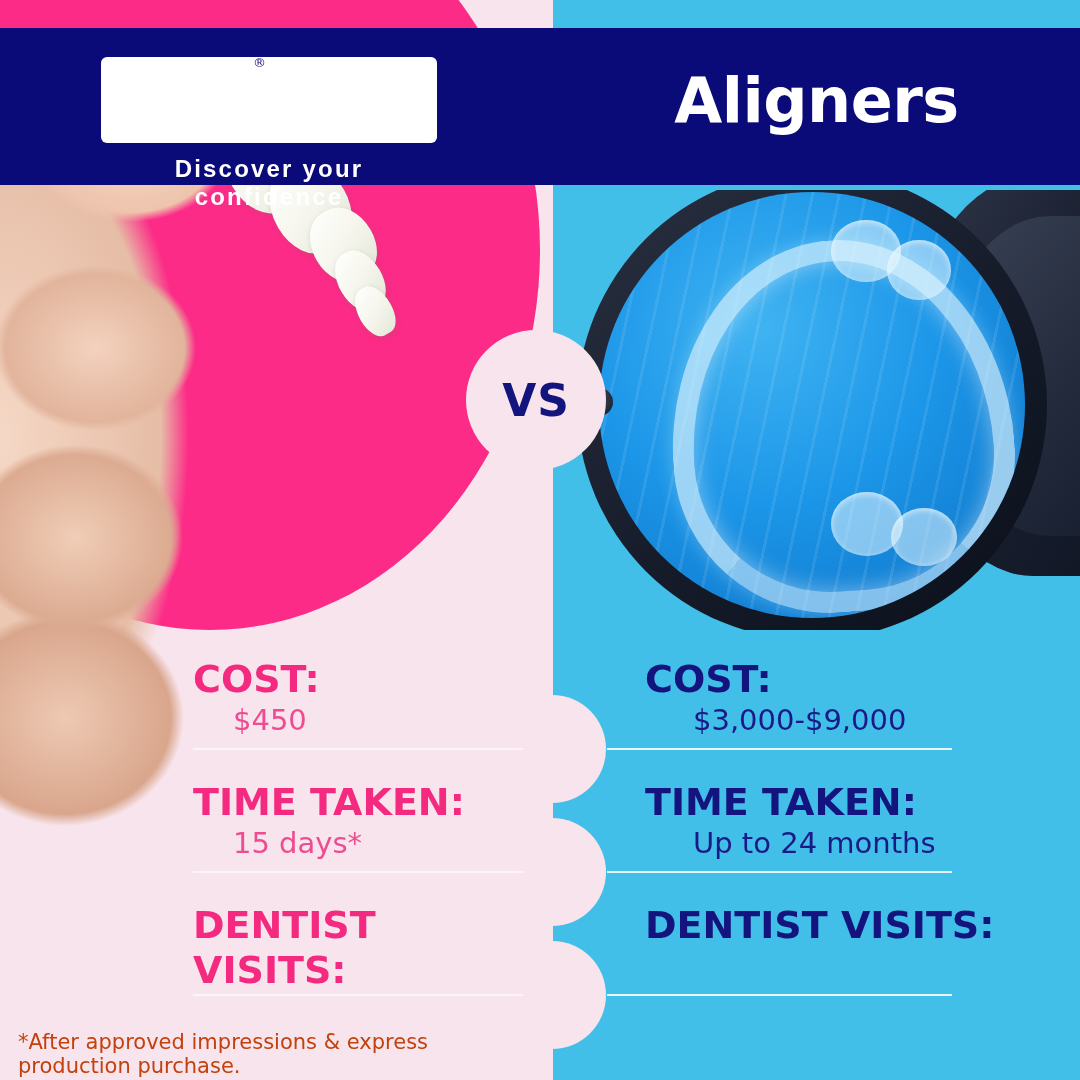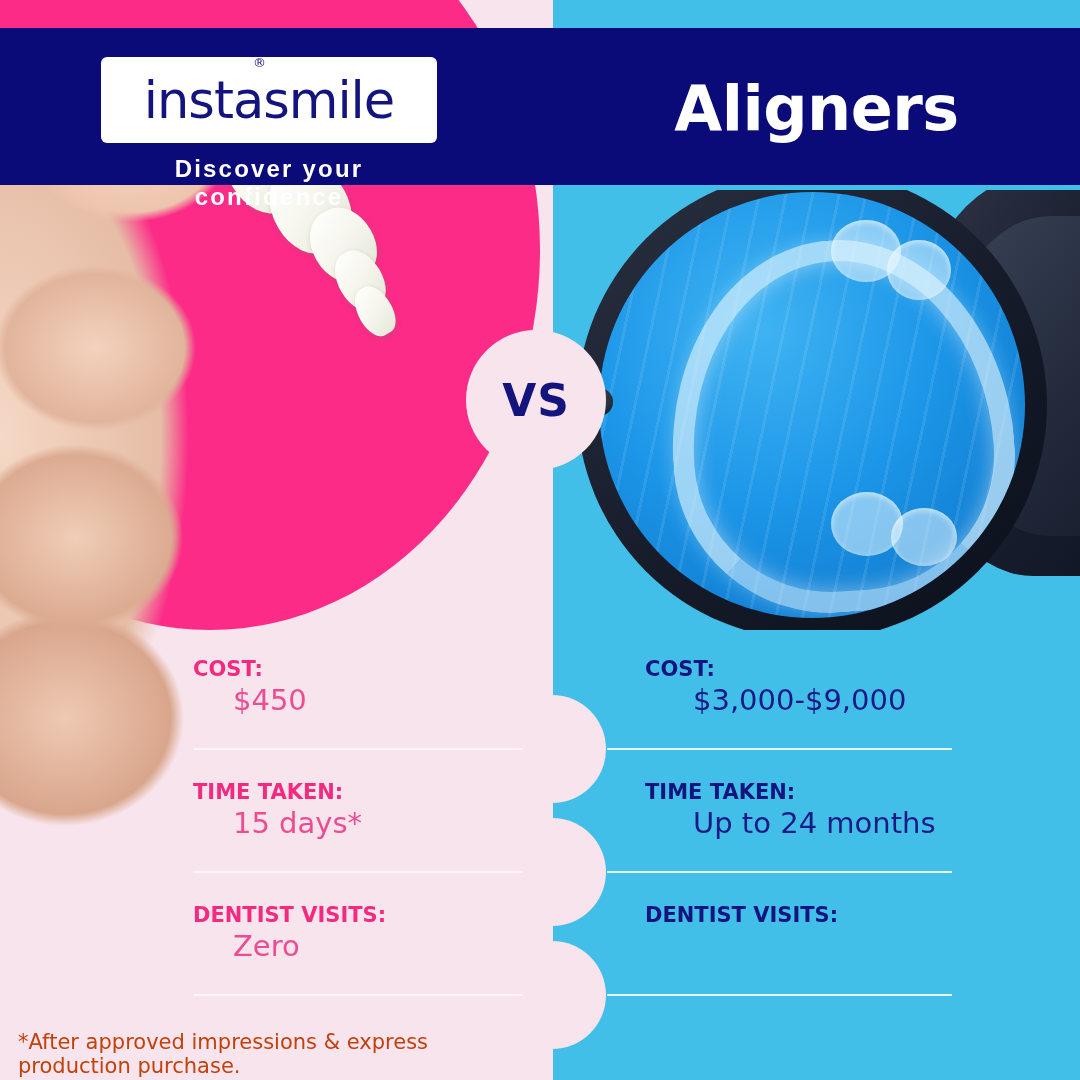--- a/index.html
+++ b/index.html
@@ -111,21 +111,21 @@
     font-family:"DejaVu Sans", sans-serif;position:relative;
   }
   .logo-reg{
     position:absolute;top:-2px;left:152px;font-size:13px;
   }
   .tagline{
     position:absolute;left:101px;top:155px;width:336px;text-align:center;
     color:#ffffff;font-size:24px;font-weight:700;letter-spacing:2.2px;
   }
   .aligners-title{
-    position:absolute;left:553px;top:72px;width:527px;text-align:center;
+    position:absolute;left:553px;top:64px;width:527px;text-align:center;
     color:#ffffff;font-size:62px;font-weight:700;letter-spacing:-0.5px;
     font-family:"DejaVu Sans", sans-serif;
   }
 
   
   .vs-badge{
     position:absolute;left:466px;top:330px;width:140px;height:140px;
     border-radius:50%;background:#F8E4EC;
     display:flex;align-items:center;justify-content:center;
     color:#14147E;font-size:44px;font-weight:700;letter-spacing:1px;
@@ -135,21 +135,21 @@
   
   .scallop{
     position:absolute;left:553px;width:54px;height:108px;
     background:#F8E4EC;border-radius:0 60px 60px 0;
     transform:translateX(-1px);
   }
 
   
   .specs-left{position:absolute;left:193px;top:657px;width:330px;}
   .specs-right{position:absolute;left:645px;top:657px;width:400px;}
-  .spec-label{font-size:21px;font-weight:700;line-height:1.18;font-family:"DejaVu Sans", sans-serif;}
+  .spec-label{font-size:38px;font-weight:700;line-height:1.18;font-family:"DejaVu Sans", sans-serif;}
   .spec-value{font-size:29px;font-weight:400;line-height:1.3;font-family:"DejaVu Sans", sans-serif;margin-left:40px;}
   .specs-left .spec-label{color:#F32A7F;}
   .specs-left .spec-value{color:#EE4C92;}
   .specs-right .spec-label{color:#14147E;}
   .specs-right .spec-value{color:#1A1A86;padding-left:8px;}
   .spec-block{height:123px;}
 
   .rule{position:absolute;height:2px;}
   .rule-left{left:193px;width:330px;background:#FDF4F8;}
   .rule-right{left:607px;width:345px;background:#E3F7FB;}
@@ -195,21 +195,20 @@
         <div class="aligner-bump" style="left:232px;top:300px;width:72px;height:64px;"></div>
         <div class="aligner-bump" style="left:292px;top:316px;width:66px;height:58px;"></div>
       </div>
       <div class="case-latch"></div>
     </div>
   </div>
 
   <div class="band"></div>
 
   <div class="logo-box">
-    <span class="logo-word">instasmile</span>
     <span class="logo-word logo-reg">®</span>
   </div>
   <div class="tagline">Discover your confidence</div>
   <div class="aligners-title">Aligners</div>
 
   <div class="vs-badge">VS</div>
 
   <div class="scallop" style="top:695px;"></div>
   <div class="scallop" style="top:818px;"></div>
   <div class="scallop" style="top:941px;"></div>
@@ -225,21 +224,20 @@
     <div class="spec-block">
       <div class="spec-label">COST:</div>
       <div class="spec-value">$450</div>
     </div>
     <div class="spec-block">
       <div class="spec-label">TIME TAKEN:</div>
       <div class="spec-value">15 days*</div>
     </div>
     <div class="spec-block">
       <div class="spec-label">DENTIST VISITS:</div>
-      <div class="spec-value">Zero</div>
     </div>
   </div>
 
   <div class="specs-right">
     <div class="spec-block">
       <div class="spec-label">COST:</div>
       <div class="spec-value">$3,000-$9,000</div>
     </div>
     <div class="spec-block">
       <div class="spec-label">TIME TAKEN:</div>

